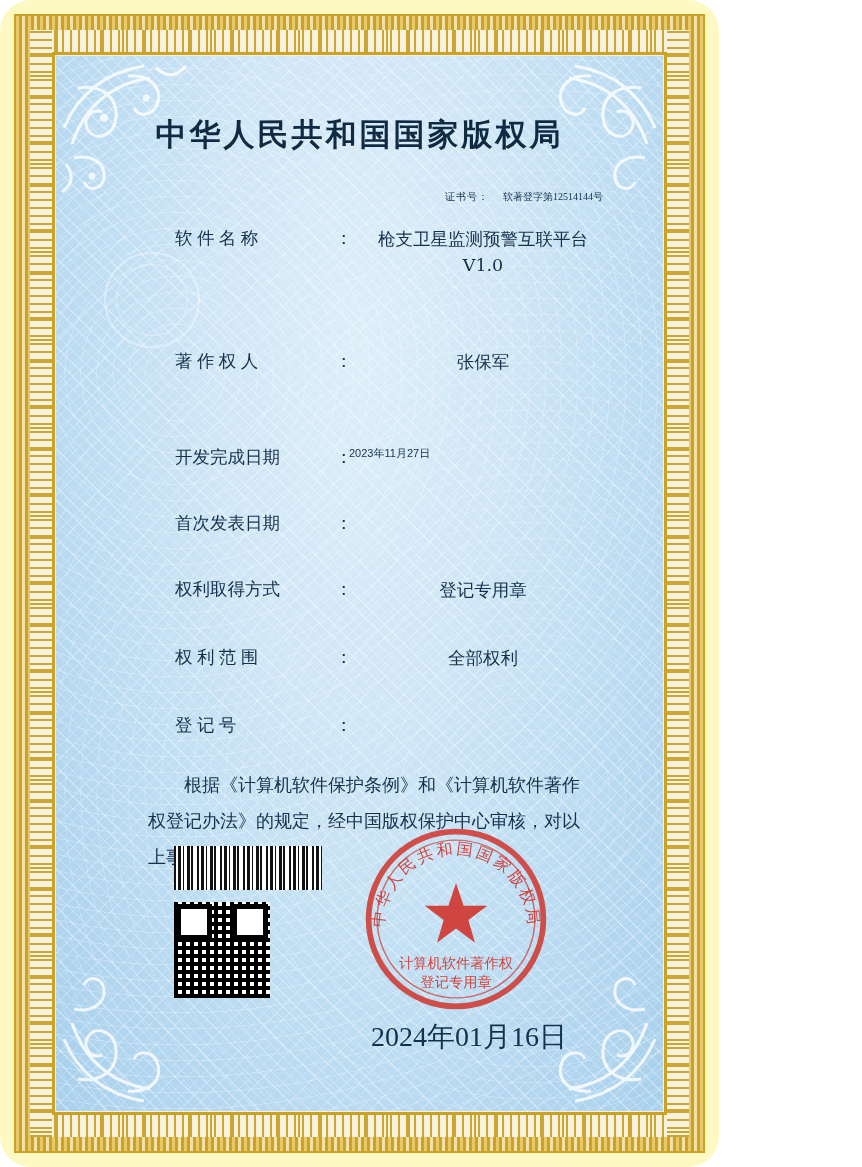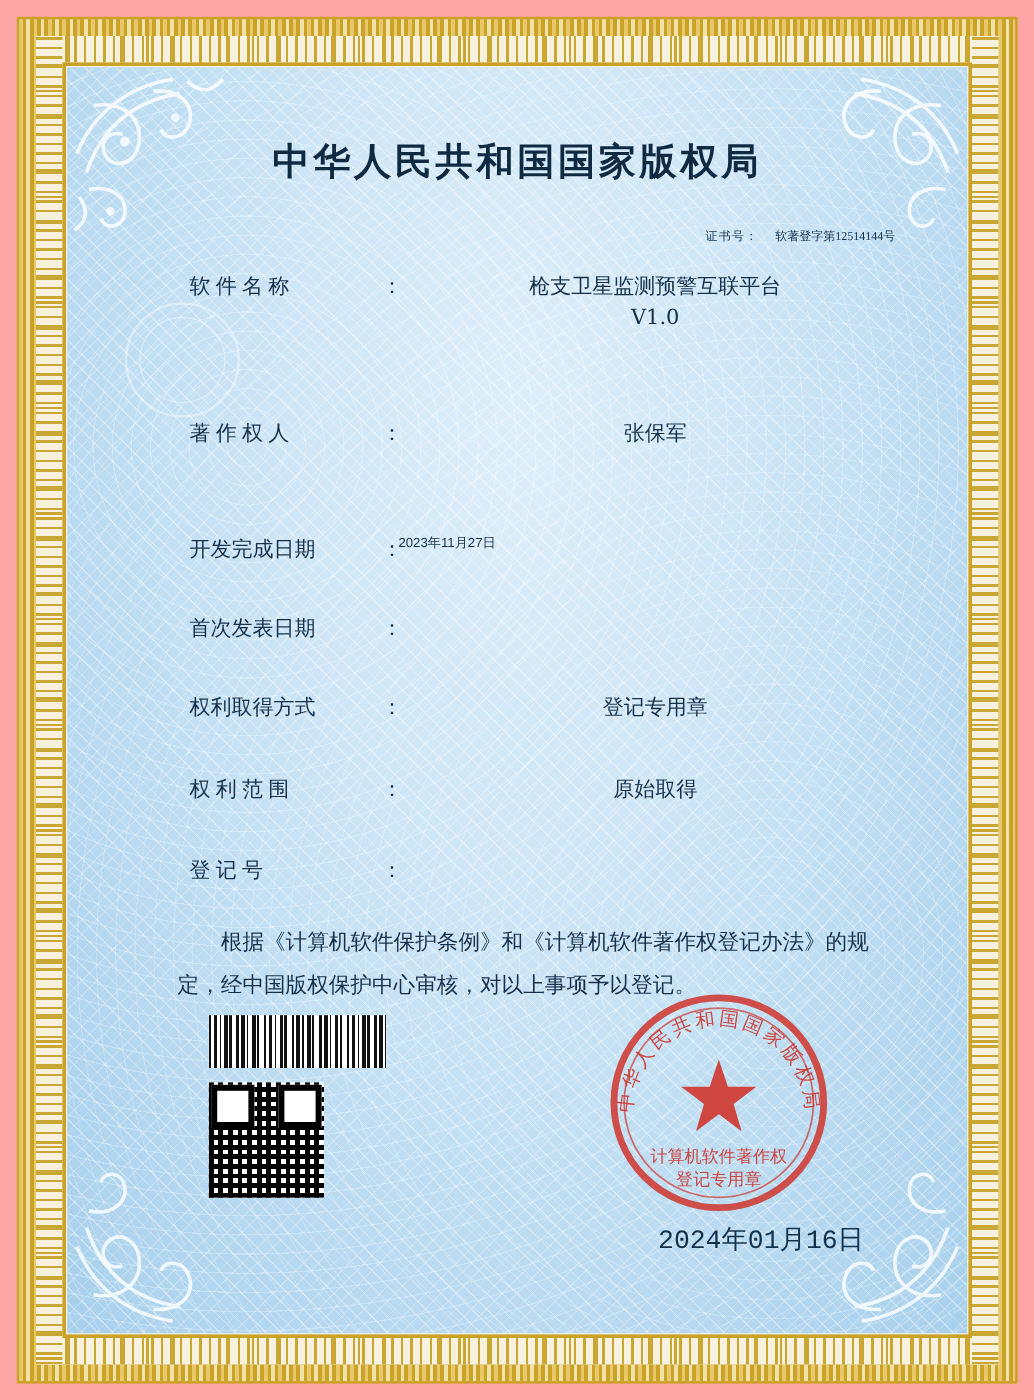--- a/index.html
+++ b/index.html
@@ -5,25 +5,26 @@
   html, body {
     margin: 0;
     padding: 0;
     background: #ffffff;
   }
   body {
     font-family: "Liberation Serif", "DejaVu Serif", serif;
   }
   .certificate {
     position: relative;
-    width: 862px;
+    width: 719px;
     height: 1167px;
     box-sizing: border-box;
-    background: #fca5a5;
+    background: #fef9c3;
     overflow: hidden;
+    border-radius: 31px;
   }
 
   
   .frame-outer {
     position: absolute;
     left: 14px; top: 14px; right: 14px; bottom: 14px;
     border: 2px solid #c9a227;
     background:
       repeating-linear-gradient(90deg,
         #e7c96a 0px, #e7c96a 3px,
@@ -159,20 +160,21 @@
   .field {
     display: flex;
     align-items: flex-start;
     margin-bottom: 30px;
   }
   .field .f-label {
     width: 160px;
     flex: 0 0 160px;
     letter-spacing: 0px;
     white-space: pre;
+    margin-left: 17px;
   }
   .field .f-colon {
     width: 14px;
     flex: 0 0 14px;
   }
   .field .f-value {
     flex: 1 1 auto;
     font-family: Liberation Sans, sans-serif;
     font-size: 11px;
     line-height: 1.5;
@@ -236,26 +238,26 @@
   .seal {
     position: absolute;
     right: 112px;
     top: 768px;
     width: 190px;
     height: 190px;
     z-index: 5;
   }
   .seal-date {
     position: absolute;
-    right: 86px;
+    right: 96px;
     top: 962px;
-    font-size: 22px;
+    font-size: 28px;
     color: #12314b;
     z-index: 6;
-    font-family: Liberation Mono, monospace;
+    font-family: Liberation Serif, serif;
   }
 
   
   .watermark {
     position: absolute;
     left: 48px;
     top: 196px;
     width: 92px;
     height: 92px;
     border-radius: 50%;
@@ -368,21 +370,21 @@
 
         <div class="field gap-mid">
           <span class="f-label">权利取得方式</span>
           <span class="f-colon">：</span>
           <span class="f-value cjk">登记专用章</span>
         </div>
 
         <div class="field gap-mid">
           <span class="f-label">权 利 范 围</span>
           <span class="f-colon">：</span>
-          <span class="f-value cjk">原始取得</span>
+          <span class="f-value cjk">全部权利</span>
         </div>
 
         <div class="field">
           <span class="f-label">登 记 号</span>
           <span class="f-colon">：</span>
         </div>
 
       </div>
 
       <div class="statement">根据《计算机软件保护条例》和《计算机软件著作权登记办法》的规定，经中国版权保护中心审核，对以上事项予以登记。</div>

